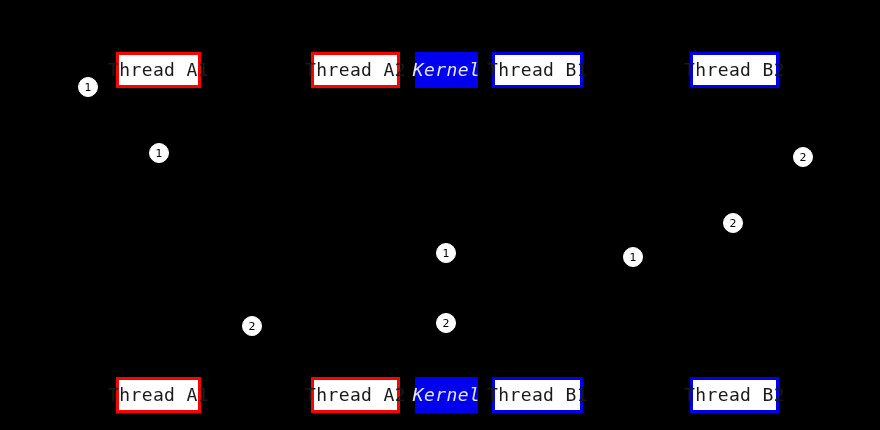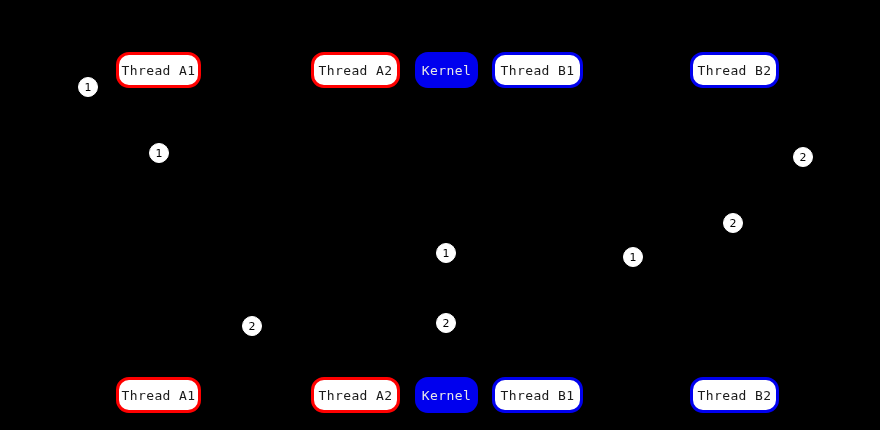--- a/index.html
+++ b/index.html
@@ -26,28 +26,28 @@
     height: 3px;
     background: #000000;
   }
   .node-box {
     position: absolute;
     box-sizing: border-box;
     display: flex;
     align-items: center;
     justify-content: center;
     border-style: solid;
-    font-size: 13px;
+    font-size: 18px;
     letter-spacing: 0.4px;
     white-space: nowrap;
     line-height: 1;
-    border-radius: 13px;
   }
   .node-box.filled {
     border-width: 0;
+    font-style: italic;
   }
   .badge {
     position: absolute;
     box-sizing: border-box;
     border-radius: 50%;
     background: #ffffff;
     color: #000000;
     display: flex;
     align-items: center;
     justify-content: center;

